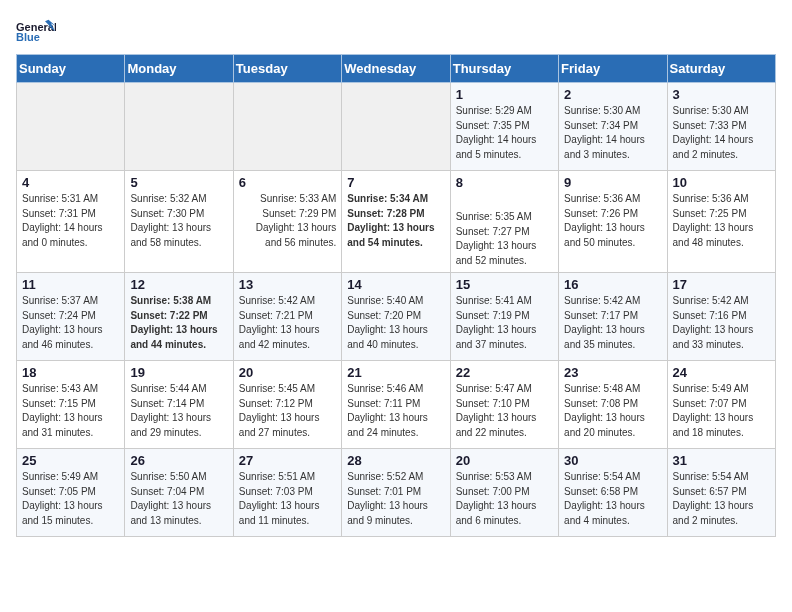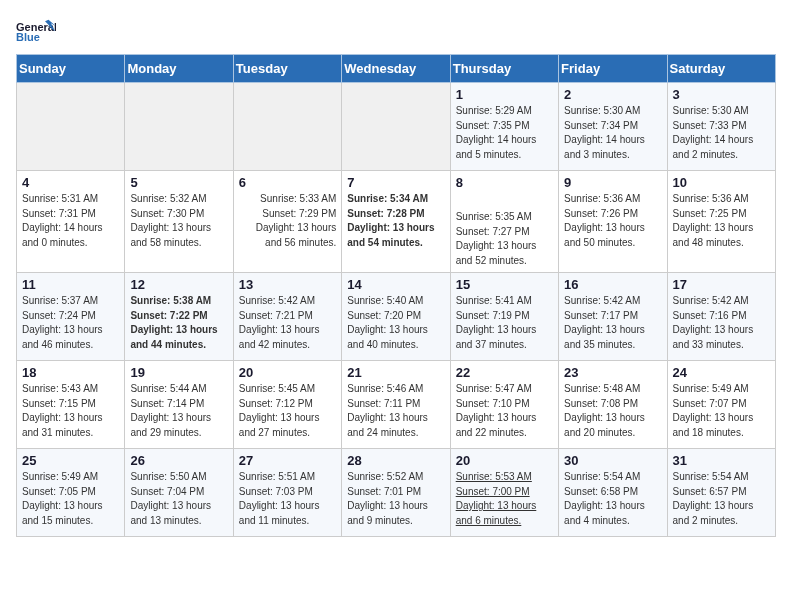--- a/index.html
+++ b/index.html
@@ -318,21 +318,21 @@
         </td>
         <td>
           <span class="day-num">28</span>
           <div class="day-info" style="white-space: pre-line;">Sunrise: 5:52 AM
 Sunset: 7:01 PM
 Daylight: 13 hours
 and 9 minutes.</div>
         </td>
         <td>
           <span class="day-num">20</span>
-          <div class="day-info" style="white-space: pre-line; text-decoration: underline;">Sunrise: 5:53 AM
+          <div class="day-info" style="white-space: pre-line;">Sunrise: 5:53 AM
 Sunset: 7:00 PM
 Daylight: 13 hours
 and 6 minutes.</div>
         </td>
         <td>
           <span class="day-num">30</span>
           <div class="day-info" style="white-space: pre-line;">Sunrise: 5:54 AM
 Sunset: 6:58 PM
 Daylight: 13 hours
 and 4 minutes.</div>

